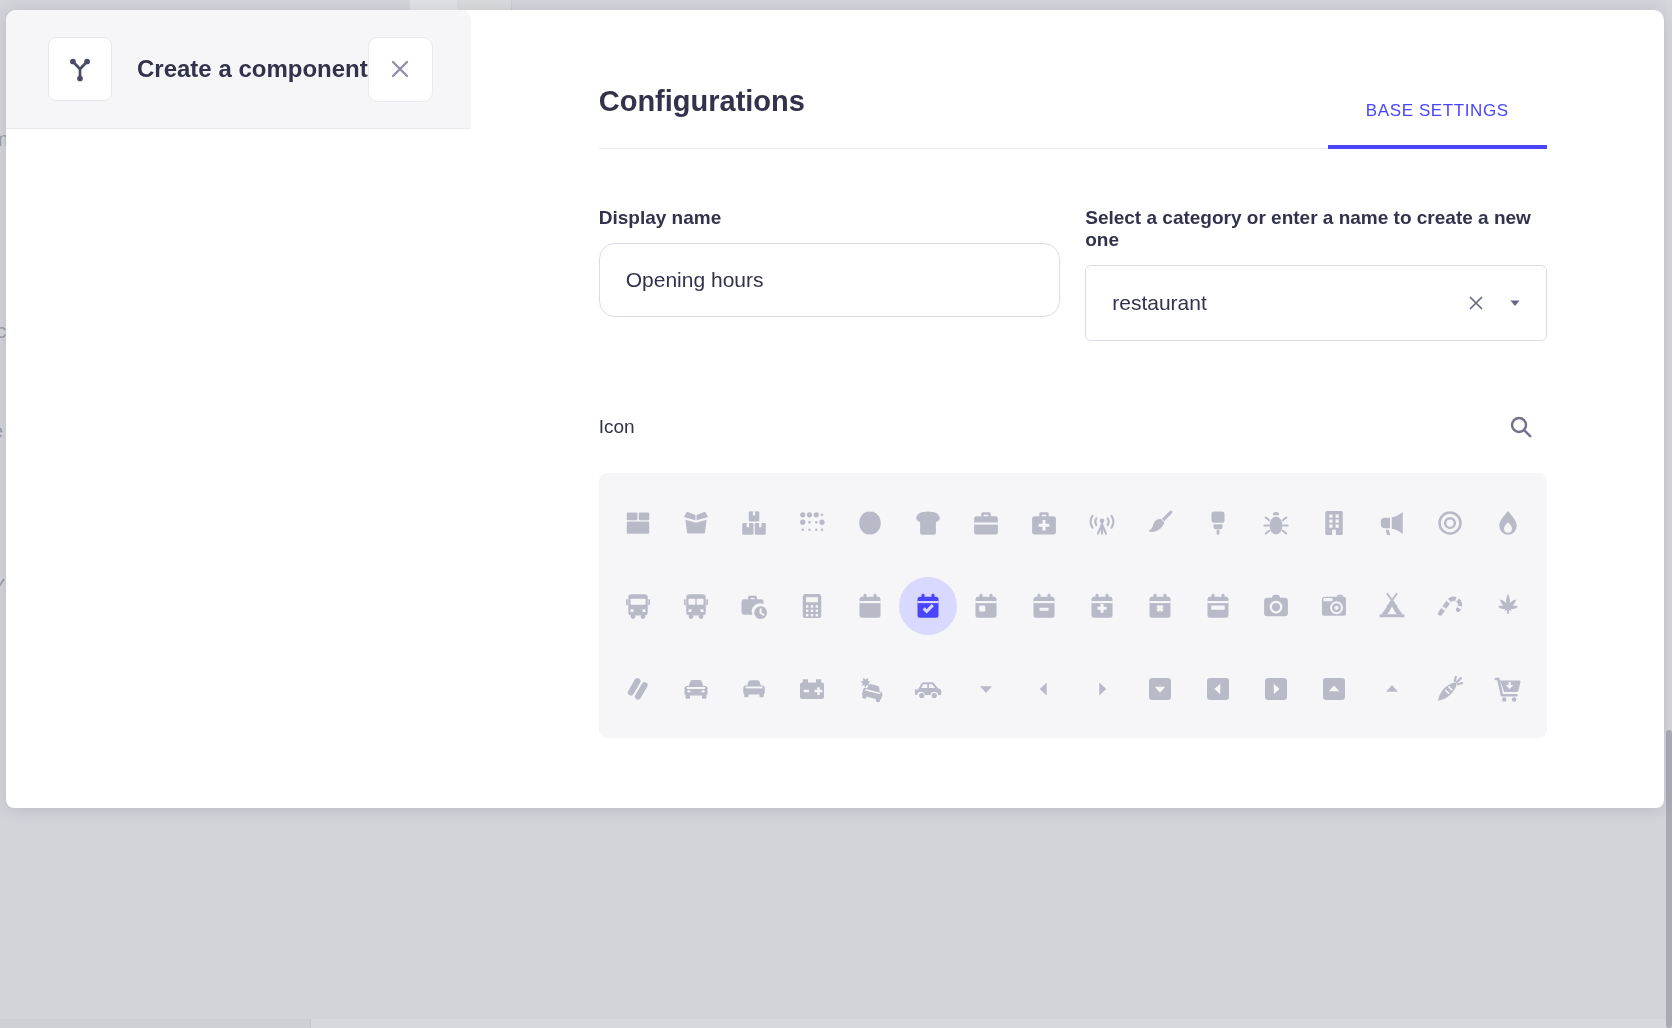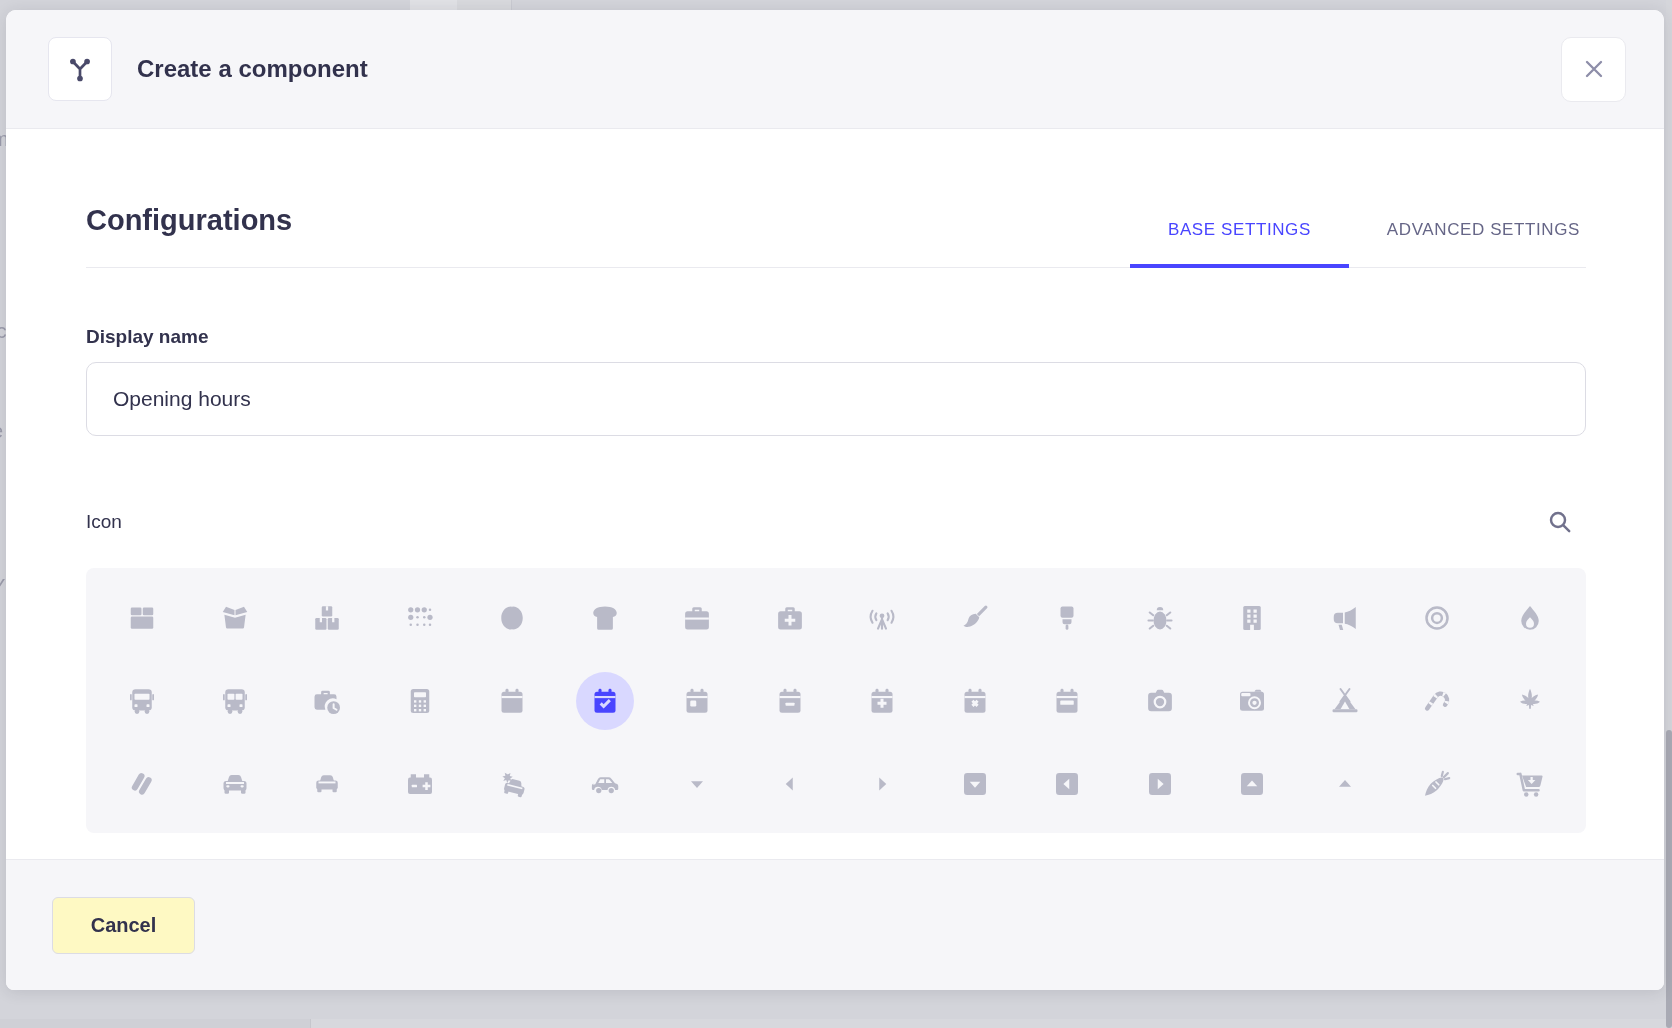--- a/index.html
+++ b/index.html
@@ -17,24 +17,24 @@
   .bg-bottom .seam{position:absolute;left:310px;top:0;width:1px;height:100%;background:#c6c7cd;}
   .bg-bottom .dark{position:absolute;left:0;top:0;width:310px;height:100%;background:#cfd0d6;}
   .edge-frag{position:absolute;left:-8px;width:15px;overflow:hidden;font-size:20px;color:#9b9cab;}
   .edge-frag.blue{color:#7c8cf8;}
   .edge-frag.lav{color:#b3b9ef;}
   .scrollbar-track{position:absolute;right:0;top:0;width:6px;height:100%;background:#d5d6db;}
   .scrollbar-thumb{position:absolute;right:0;top:730px;width:6px;height:298px;background:#a9aab4;border-radius:3px;}
 
   
   .modal{
-    position:absolute;left:6px;top:10px;width:1658px;height:980px;
+    position:absolute;left:6px;top:10px;width:1658px;height:798px;
     background:#ffffff;border-radius:10px 10px 8px 8px;
     box-shadow:0 2px 15px rgba(33,33,52,.12);
-    display:flex;flex-direction:column;
+    display:flex;flex-direction:row;gap:48px;
   }
   .modal-header{
     height:118px;flex:0 0 auto;background:#f6f6f9;border-bottom:1px solid #eaeaef;
     border-radius:10px 10px 0 0;display:flex;align-items:center;padding:0 38px 0 42px;
   }
   .hdr-iconbox{
     width:62px;height:62px;background:#fff;border:1px solid #e6e6ef;border-radius:8px;
     display:flex;align-items:center;justify-content:center;flex:0 0 auto;
   }
   .modal-title{margin-left:25px;font-size:24px;font-weight:bold;color:#32324d;}
@@ -55,21 +55,21 @@
     font-size:17px;font-weight:normal;letter-spacing:.6px;color:#666687;
     padding:0 38px 24px 38px;cursor:pointer;border-bottom:4px solid transparent;margin-bottom:-1px;
   }
   .tab.active{color:var(--accent);border-bottom-color:var(--accent);}
   .tab.last{padding-right:6px;}
 
   .fields-row{display:flex;gap:25px;margin-top:58px;}
   .field{flex:1 1 0;}
   .field-label{font-size:19px;font-weight:bold;color:#32324d;margin-bottom:14px;}
   .text-input{
-    width:100%;box-sizing:border-box;height:74px;border:1px solid #dcdce4;border-radius:10px;
+    width:100%;box-sizing:border-box;height:74px;border:1px solid #dcdce4;border-radius:16px;
     font-family:"Liberation Sans",sans-serif;font-size:21px;color:#32324d;padding:0 26px;outline:none;background:#fff;
   }
   .select-box{
     height:74px;border:1px solid #dcdce4;border-radius:6px;background:#fff;
     display:flex;align-items:center;padding:0 24px 0 26px;cursor:pointer;
   }
   .select-value{font-size:21px;color:#32324d;flex:1 1 auto;}
   .select-clear{display:flex;align-items:center;margin-right:20px;cursor:pointer;}
   .select-caret{display:flex;align-items:center;cursor:pointer;}
 
@@ -146,28 +146,43 @@
       </svg>
     </div>
   </div>
 
   <div class="modal-body">
 
     <div class="config-row">
       <h2 class="config-heading">Configurations</h2>
       <div class="tabs">
         <div class="tab active">BASE SETTINGS</div>
-        <div class="tab last">ADVANCED SETTINGS</div>
       </div>
     </div>
 
     <div class="fields-row">
       <div class="field">
         <div class="field-label">Display name</div>
         <input class="text-input" type="text" value="Opening hours" style="">
+      </div>
+      <div class="field">
+        <div class="field-label">Select a category or enter a name to create a new one</div>
+        <div class="select-box">
+          <div class="select-value">restaurant</div>
+          <span class="select-clear">
+            <svg width="24" height="24" viewBox="0 0 24 24">
+              <path d="M6.5 6.5l11 11M17.5 6.5l-11 11" stroke="#666687" stroke-width="1.7" stroke-linecap="round" fill="none"></path>
+            </svg>
+          </span>
+          <span class="select-caret">
+            <svg width="14" height="14" viewBox="0 0 14 14">
+              <path d="M2.4 4.6h9.2L7 10z" fill="#666687"></path>
+            </svg>
+          </span>
+        </div>
       </div>
     </div>
 
     <div class="icon-section-head">
       <div class="icon-label">Icon</div>
       <span class="icon-search">
         <svg width="28" height="28" viewBox="0 0 24 24">
           <circle cx="10.3" cy="10.3" r="6" fill="none" stroke="#71718c" stroke-width="2.1"></circle>
           <path d="M14.9 14.9l5 5" stroke="#71718c" stroke-width="2.1" stroke-linecap="round" fill="none"></path>
         </svg>

